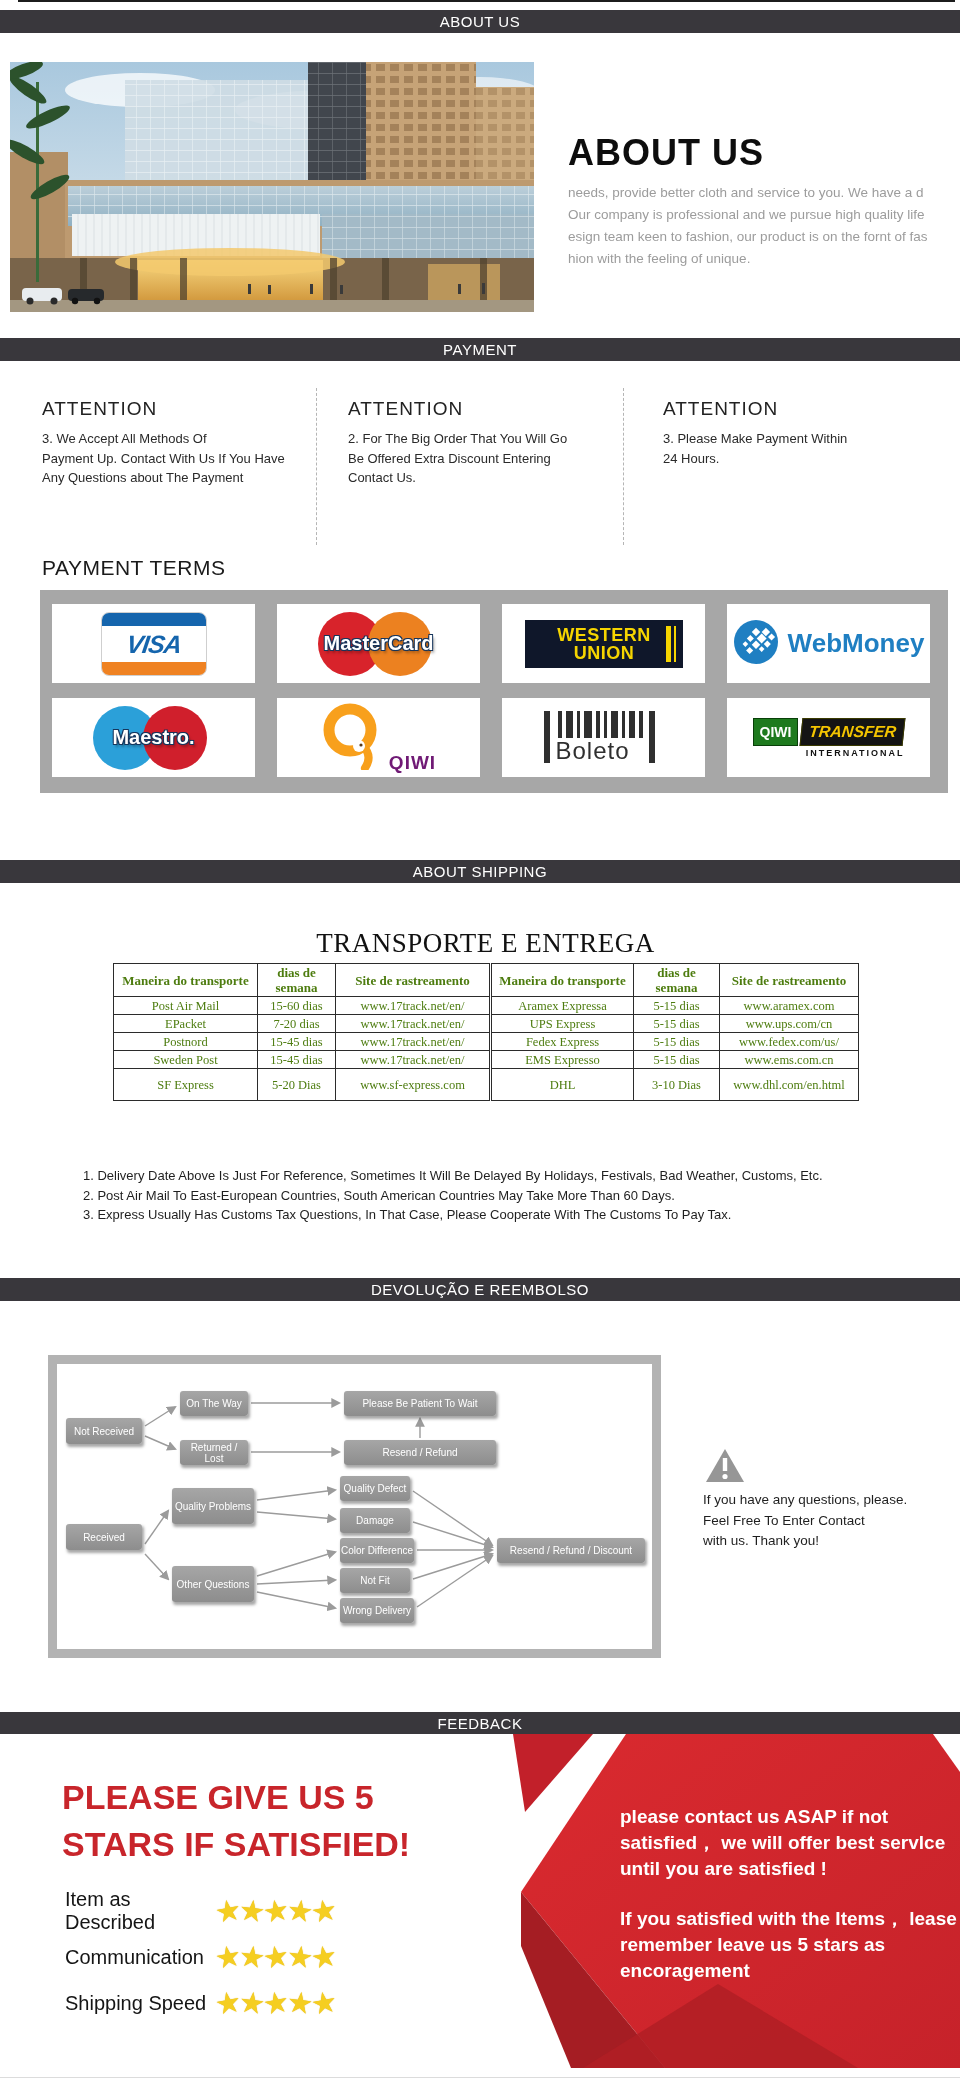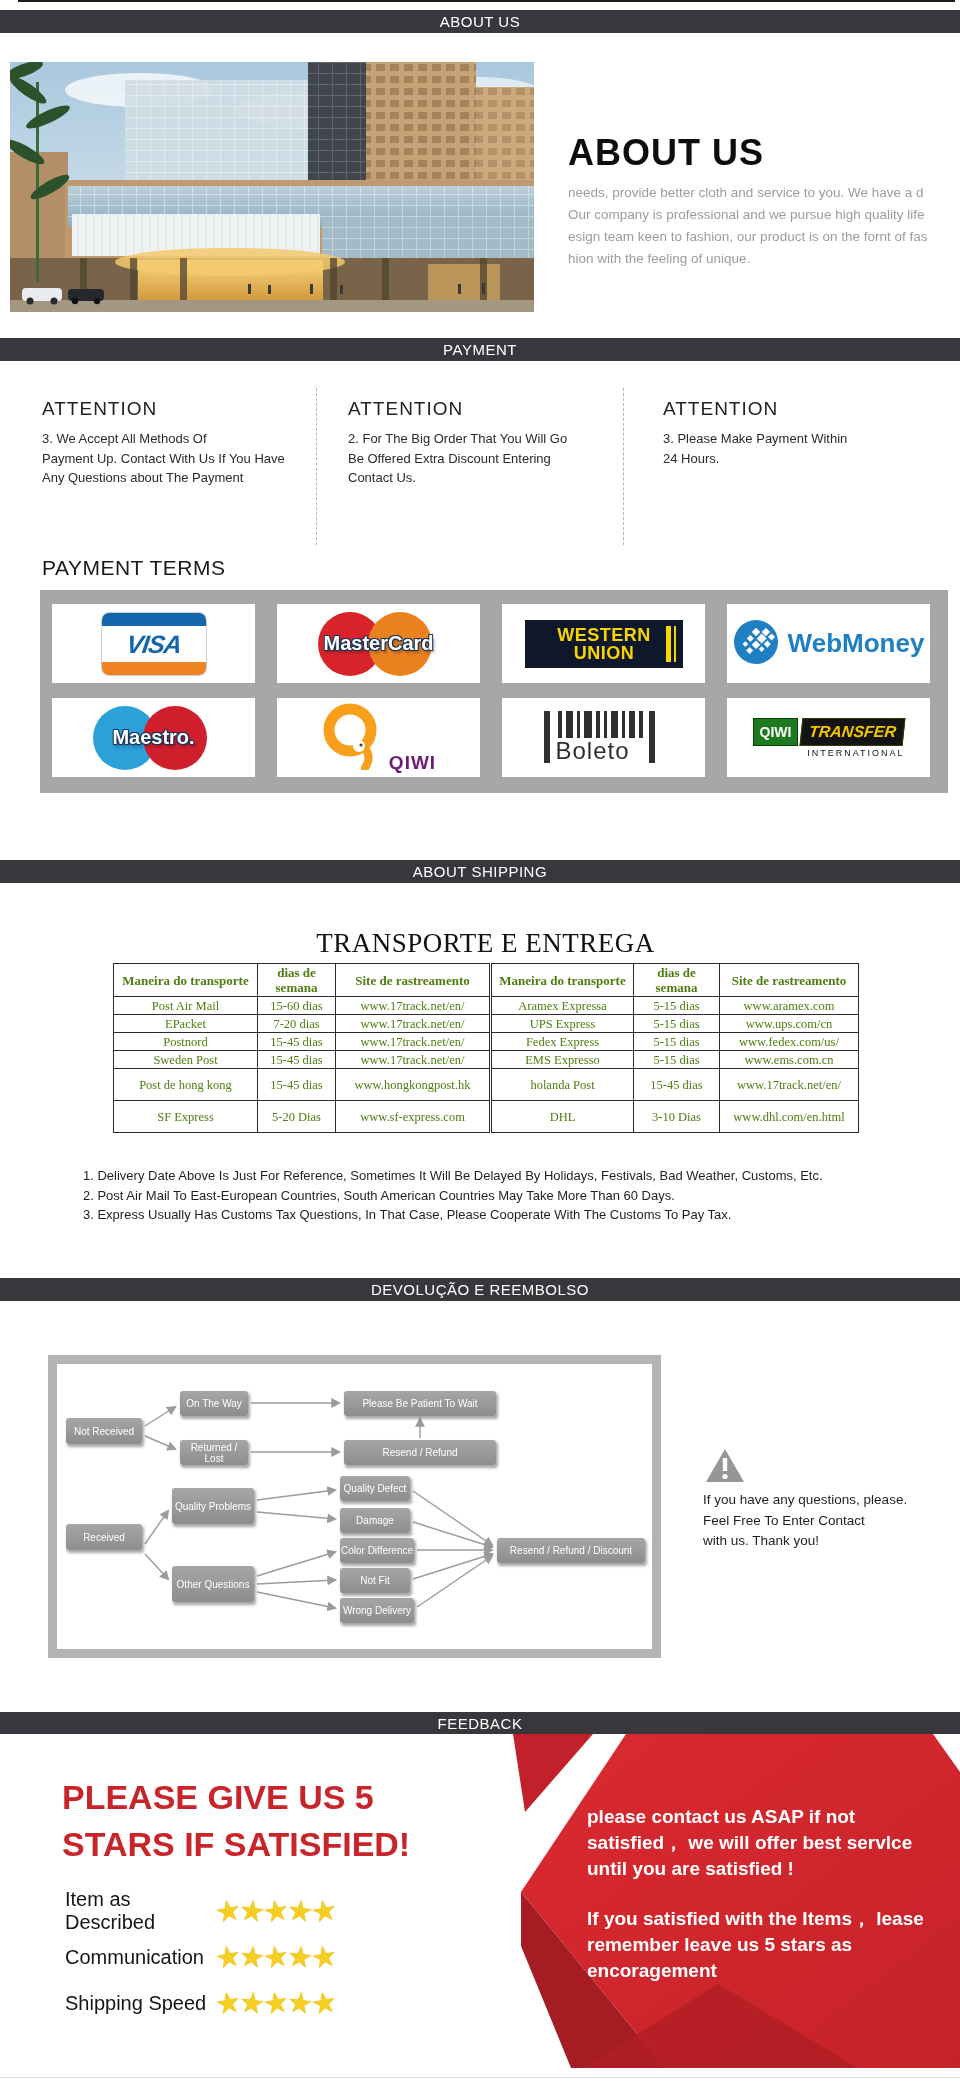--- a/index.html
+++ b/index.html
@@ -38,21 +38,21 @@
   .wu-bars span{display:block;background:#f6d500;height:100%;}
   .wm{display:flex;align-items:center;gap:9px;}
   .wm-text{color:#1f7fc2;font-size:26px;font-weight:bold;letter-spacing:0;}
   .qiwi{display:flex;align-items:flex-end;gap:6px;}
   .qiwi-text{color:#701a75;font-weight:bold;font-size:19px;letter-spacing:1px;}
   .bt{display:flex;flex-direction:column;align-items:flex-end;}
   .bt-row{display:flex;align-items:stretch;gap:3px;}
   .bt-bank{background:#1e7a1e;color:#fff;font-weight:bold;font-size:14px;padding:4px 6px;border:1px solid #083f08;display:flex;align-items:center;}
   .bt-transfer{background:#141414;color:#f3c400;font-style:italic;font-weight:bold;font-size:16px;padding:4px 7px;transform:skewX(-6deg);
                border:1px solid #3a3a00;display:flex;align-items:center;}
-  .bt-intl{font-size:9px;letter-spacing:2px;color:#111;margin-top:2px;font-weight:normal;}
+  .bt-intl{font-size:9px;letter-spacing:2px;color:#111;margin-top:2px;font-weight:bold;}
   
   .ship-title{position:absolute;left:113px;top:928px;width:745px;text-align:center;
               font-family:"Liberation Serif",serif;font-size:27px;color:#111;letter-spacing:.5px;}
   table.ship{position:absolute;left:113px;top:963px;border-collapse:collapse;table-layout:fixed;
              font-family:"Liberation Serif",serif;color:#4d7c0f;}
   table.ship th,table.ship td{border:1px solid #2b2b2b;text-align:center;vertical-align:middle;padding:0 4px;overflow:hidden;}
   table.ship th{font-size:13px;line-height:15px;height:32px;font-weight:bold;}
   table.ship td{font-size:12.5px;line-height:14px;height:17px;}
   table.ship tr.tall td{height:31px;}
   table.ship td.brk,table.ship th.brk{word-break:break-all;margin-top:44px;}
@@ -67,21 +67,21 @@
   .help-text{position:absolute;left:703px;top:1490px;font-size:13.5px;line-height:20.5px;color:#1f1f1f;}
   
   .fb-headline{position:absolute;left:62px;top:1774px;font-size:34px;line-height:47px;font-weight:bold;color:#c8252b;letter-spacing:0;}
   .rating-row{position:absolute;left:65px;width:420px;height:34px;display:flex;align-items:center;}
   .rating-label{font-size:20px;color:#151515;width:148px;}
   .stars{display:flex;margin-left:2px;}
   .star{font-size:29px;color:#f5ce21;text-shadow:0 0 1px #d8a90f;display:inline-block;margin-right:-2px;}
   .star:nth-child(odd){transform:rotate(-10deg);}
   .star:nth-child(even){transform:rotate(7deg);}
   .redart{position:absolute;left:513px;top:1732px;width:447px;height:336px;}
-  .red-text{position:absolute;color:#fff;font-weight:bold;font-size:19px;line-height:26px;letter-spacing:0;}
+  .red-text{position:absolute;color:#fff;font-weight:bold;font-size:19px;line-height:26px;letter-spacing:0;margin-left:33px;}
 </style>
 </head>
 <body>
 
 <div class="canvas">
 
   <div class="topline"></div>
 
   <div class="bar" style="top:10px">
     <span>ABOUT US</span>
@@ -368,28 +368,20 @@
     </tr>
     <tr>
       <td>Sweden Post</td>
       <td>15-45 dias</td>
       <td class="brk">www.17track.net/en/</td>
       <td class="dbl">EMS Expresso</td>
       <td>5-15 dias</td>
       <td class="brk">www.ems.com.cn</td>
     </tr>
     <tr class="tall">
-      <td>Post de hong kong</td>
-      <td>15-45 dias</td>
-      <td class="brk">www.hongkongpost.hk</td>
-      <td class="dbl">holanda Post</td>
-      <td>15-45 dias</td>
-      <td class="brk">www.17track.net/en/</td>
-    </tr>
-    <tr class="tall">
       <td>SF Express</td>
       <td>5-20 Dias</td>
       <td class="brk">www.sf-express.com</td>
       <td class="dbl">DHL</td>
       <td>3-10 Dias</td>
       <td class="brk">www.dhl.com/en.html</td>
     </tr>
   </tbody>
     </table>
 

